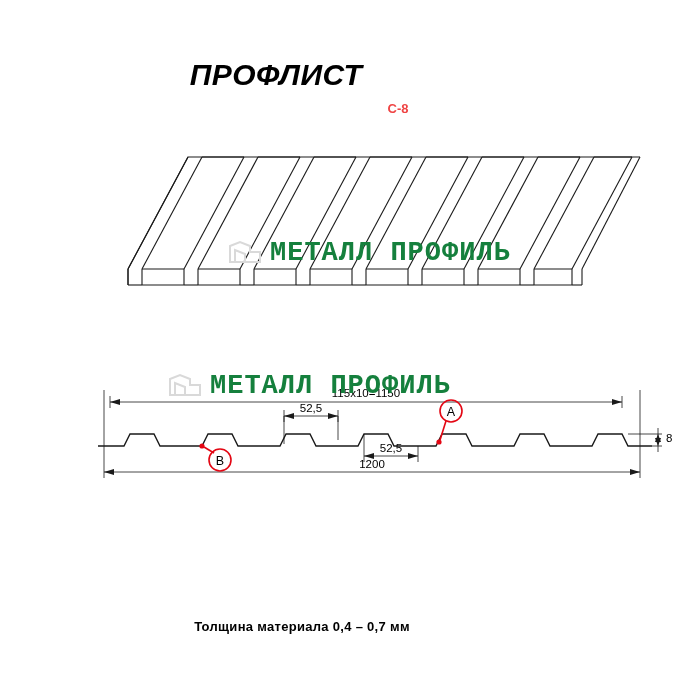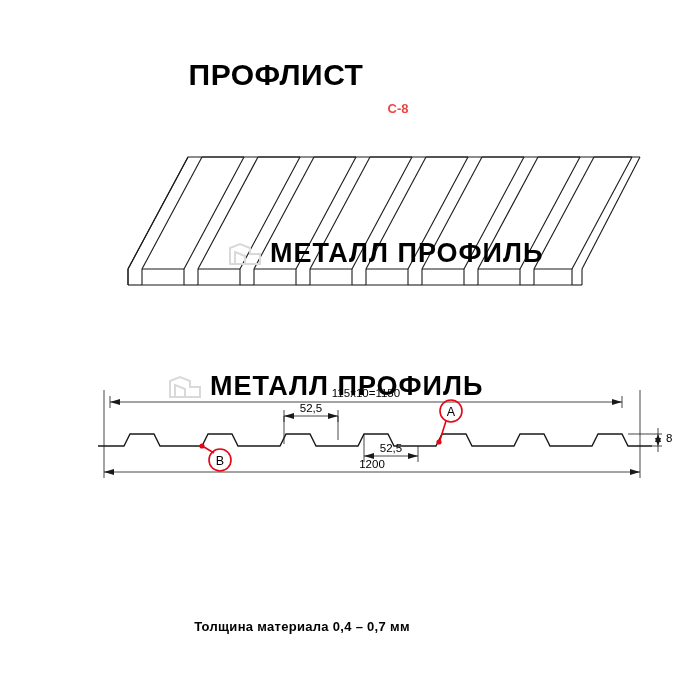--- a/index.html
+++ b/index.html
@@ -22,20 +22,21 @@
   .title {
     position: absolute;
     top: 58px;
     left: 0;
     width: 552px;
     text-align: center;
     font-size: 30px;
     font-weight: bold;
     letter-spacing: 0.5px;
     color: #000;
+    font-style: italic;
   }
   .subtitle {
     position: absolute;
     top: 101px;
     left: 0;
     width: 700px;
     text-align: center;
     font-size: 13px;
     font-weight: bold;
     color: #ef4444;
@@ -62,26 +63,26 @@
   .section-wrap {
     position: absolute;
     top: 370px;
     left: 62px;
     width: 610px;
     height: 130px;
   }
   .wm {
     position: absolute;
     pointer-events: none;
-    color: #000000;
+    color: #15803d;
     font-size: 27px;
     font-weight: bold;
     letter-spacing: 1px;
     white-space: nowrap;
-    font-family: Liberation Sans, sans-serif;
+    font-family: Liberation Mono, monospace;
   }
   .wm1 { top: 238px; left: 228px; }
   .wm2 { top: 371px; left: 168px; }
   .wm-logo {
     display: inline-block;
     vertical-align: middle;
     margin-right: 8px;
   }
   svg { display: block; overflow: visible; }
   text {

